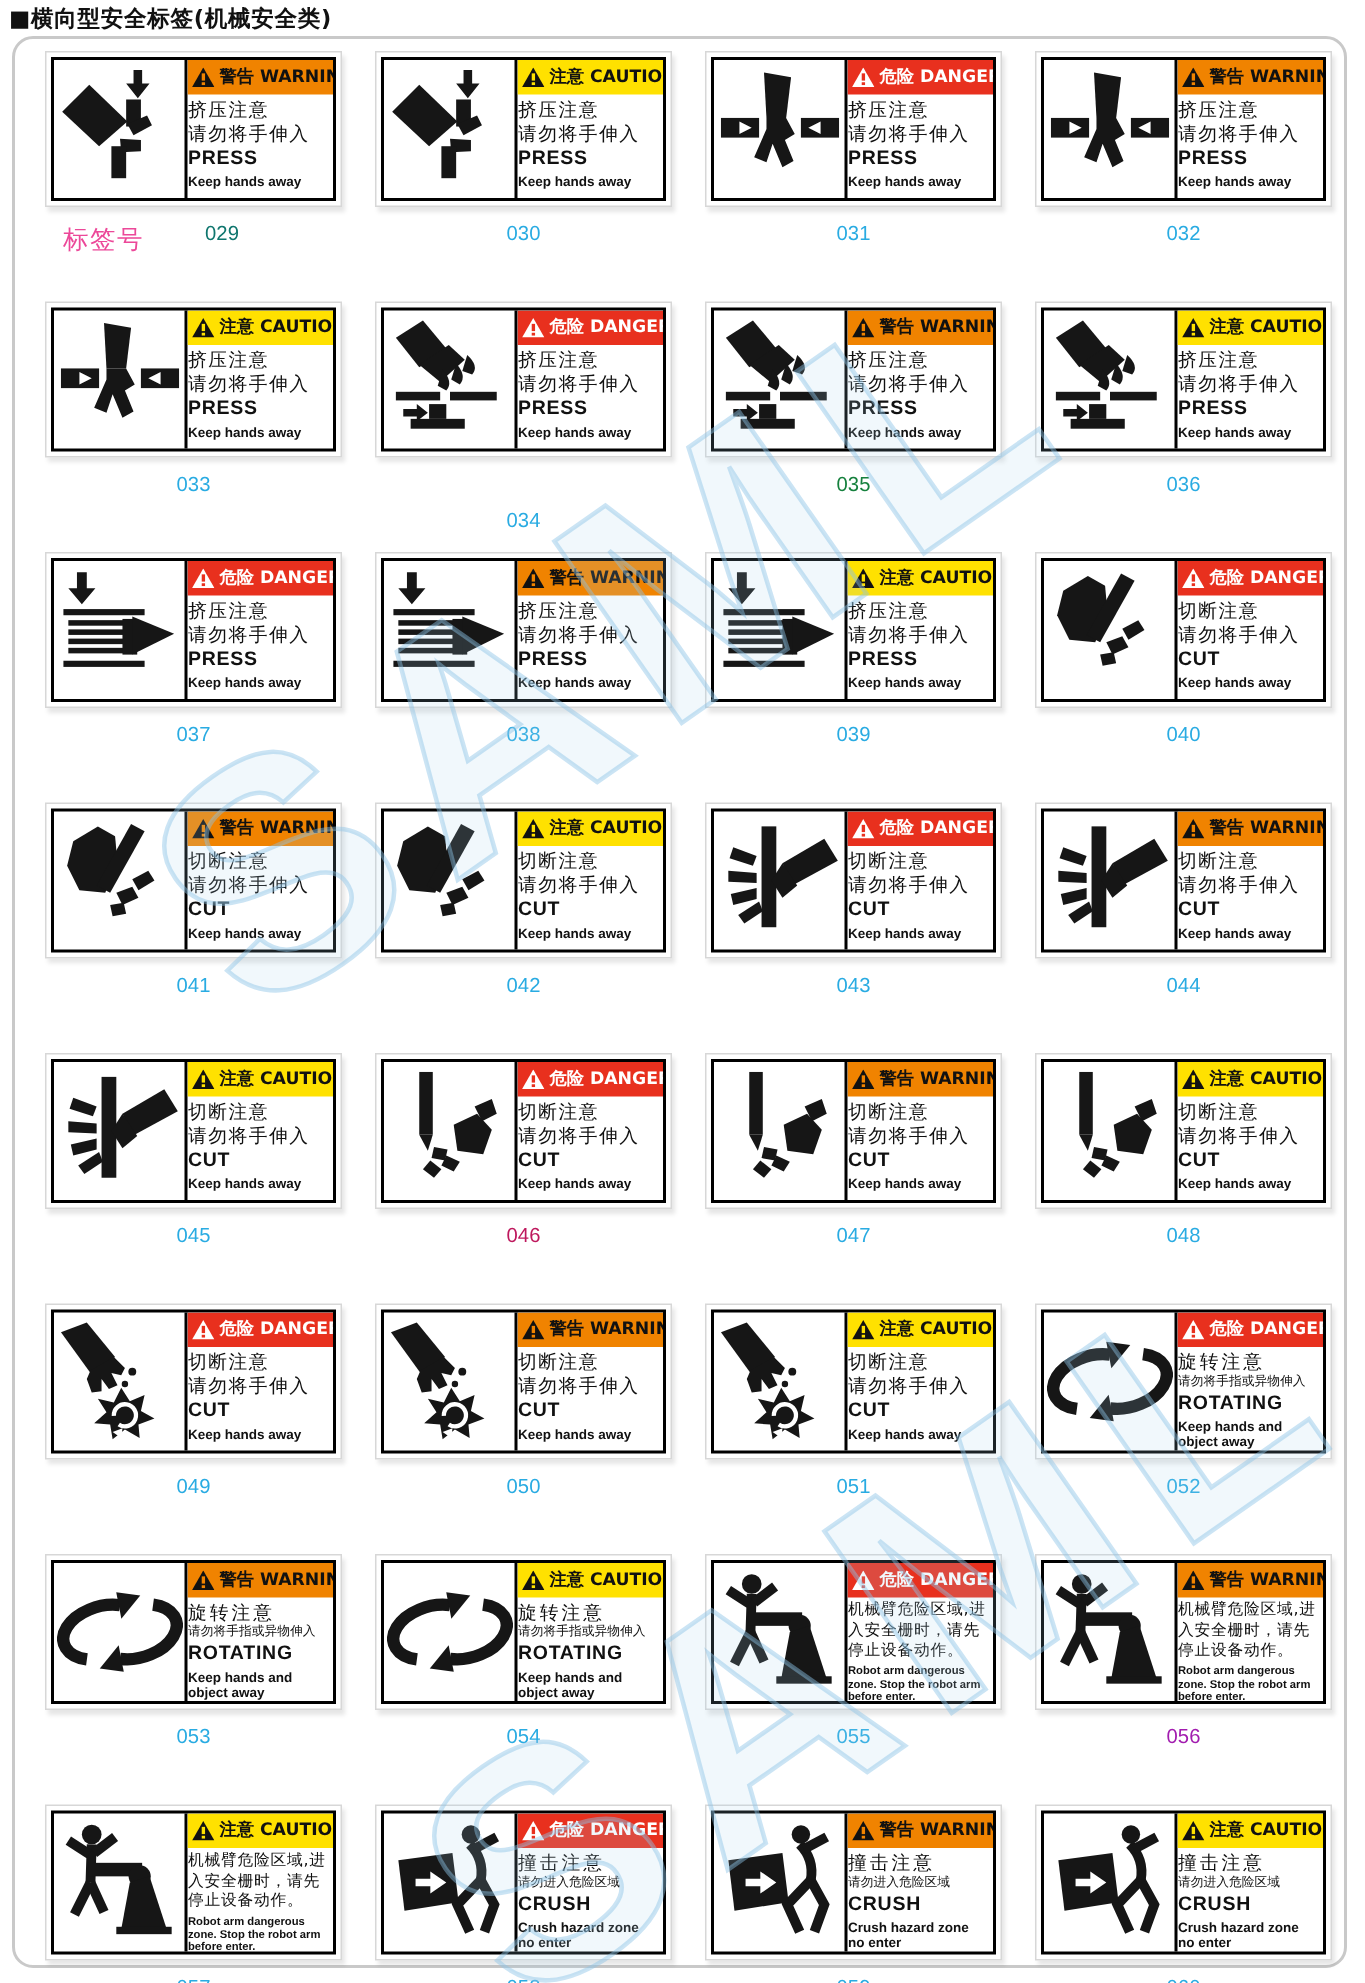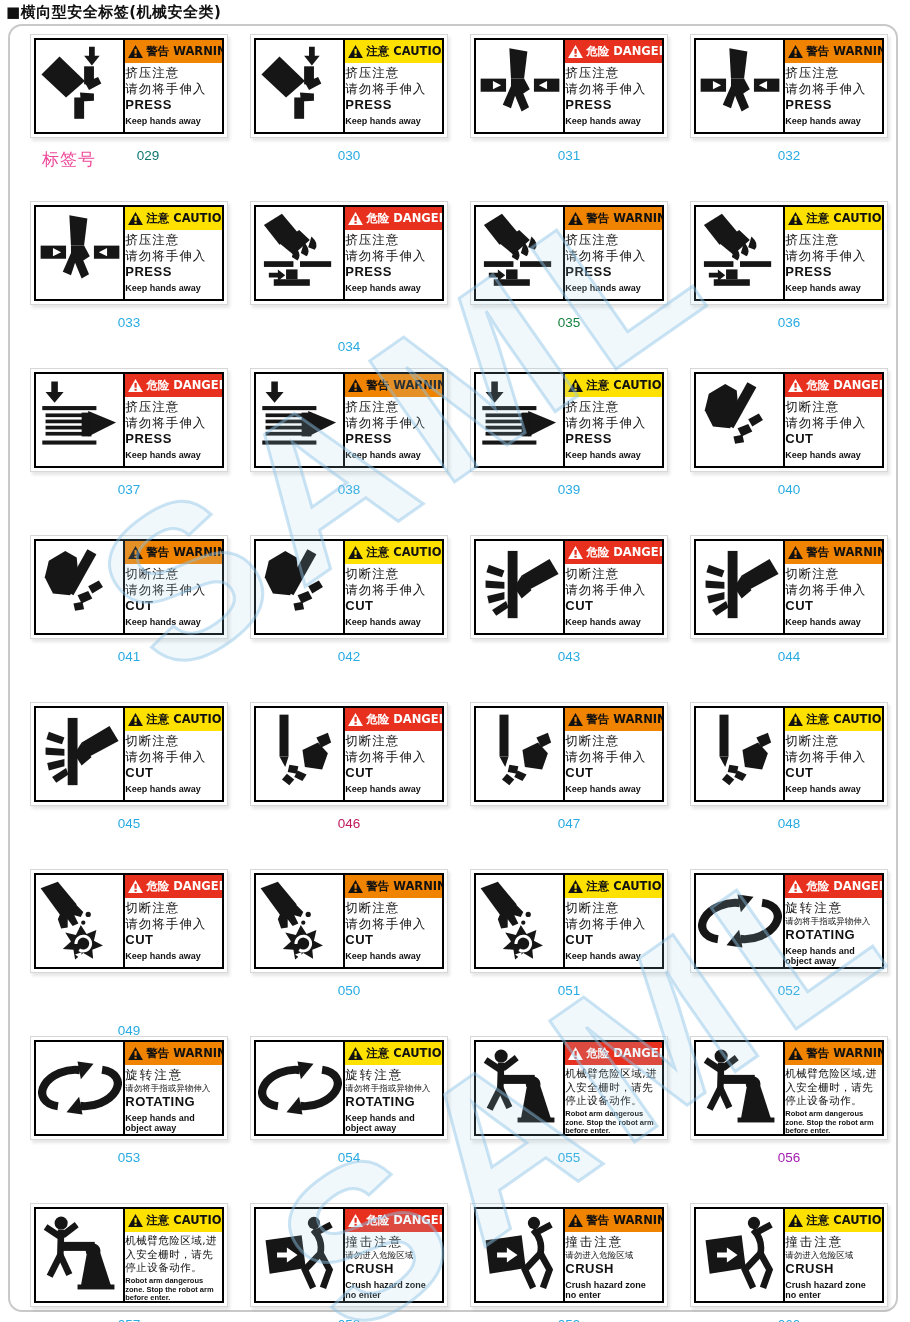--- a/index.html
+++ b/index.html
@@ -875,21 +875,21 @@
           </div>
           <div class="text-body">
             <div class="zh1">切断注意</div>
             <div class="zh2">请勿将手伸入</div>
             <div class="en1">CUT</div>
             <div class="en2">Keep hands away</div>
           </div>
         </div>
       </div>
     </div>
-    <div class="num-row" style="color: rgb(41, 171, 226); margin-top: 40px;">049</div>
+    <div class="num-row" style="color: rgb(41, 171, 226);">049</div>
   </div>
     <div class="cell">
     <div class="sticker text-cut sev-warning">
       <div class="sticker-inner">
         <div class="icon-zone">
             <svg viewBox="0 0 100 100">
               <g fill="#161616">
    <path d="M2 10 L23 2 L46 30 L26 43 z"></path>
    <path d="M26 41 l19 -11 9 9 -3 6 -8 -2 5 10 -7 3 -6 -8 0 10 -8 1 -4 -11 z"></path>
    <circle cx="60" cy="42" r="3.2"></circle>

